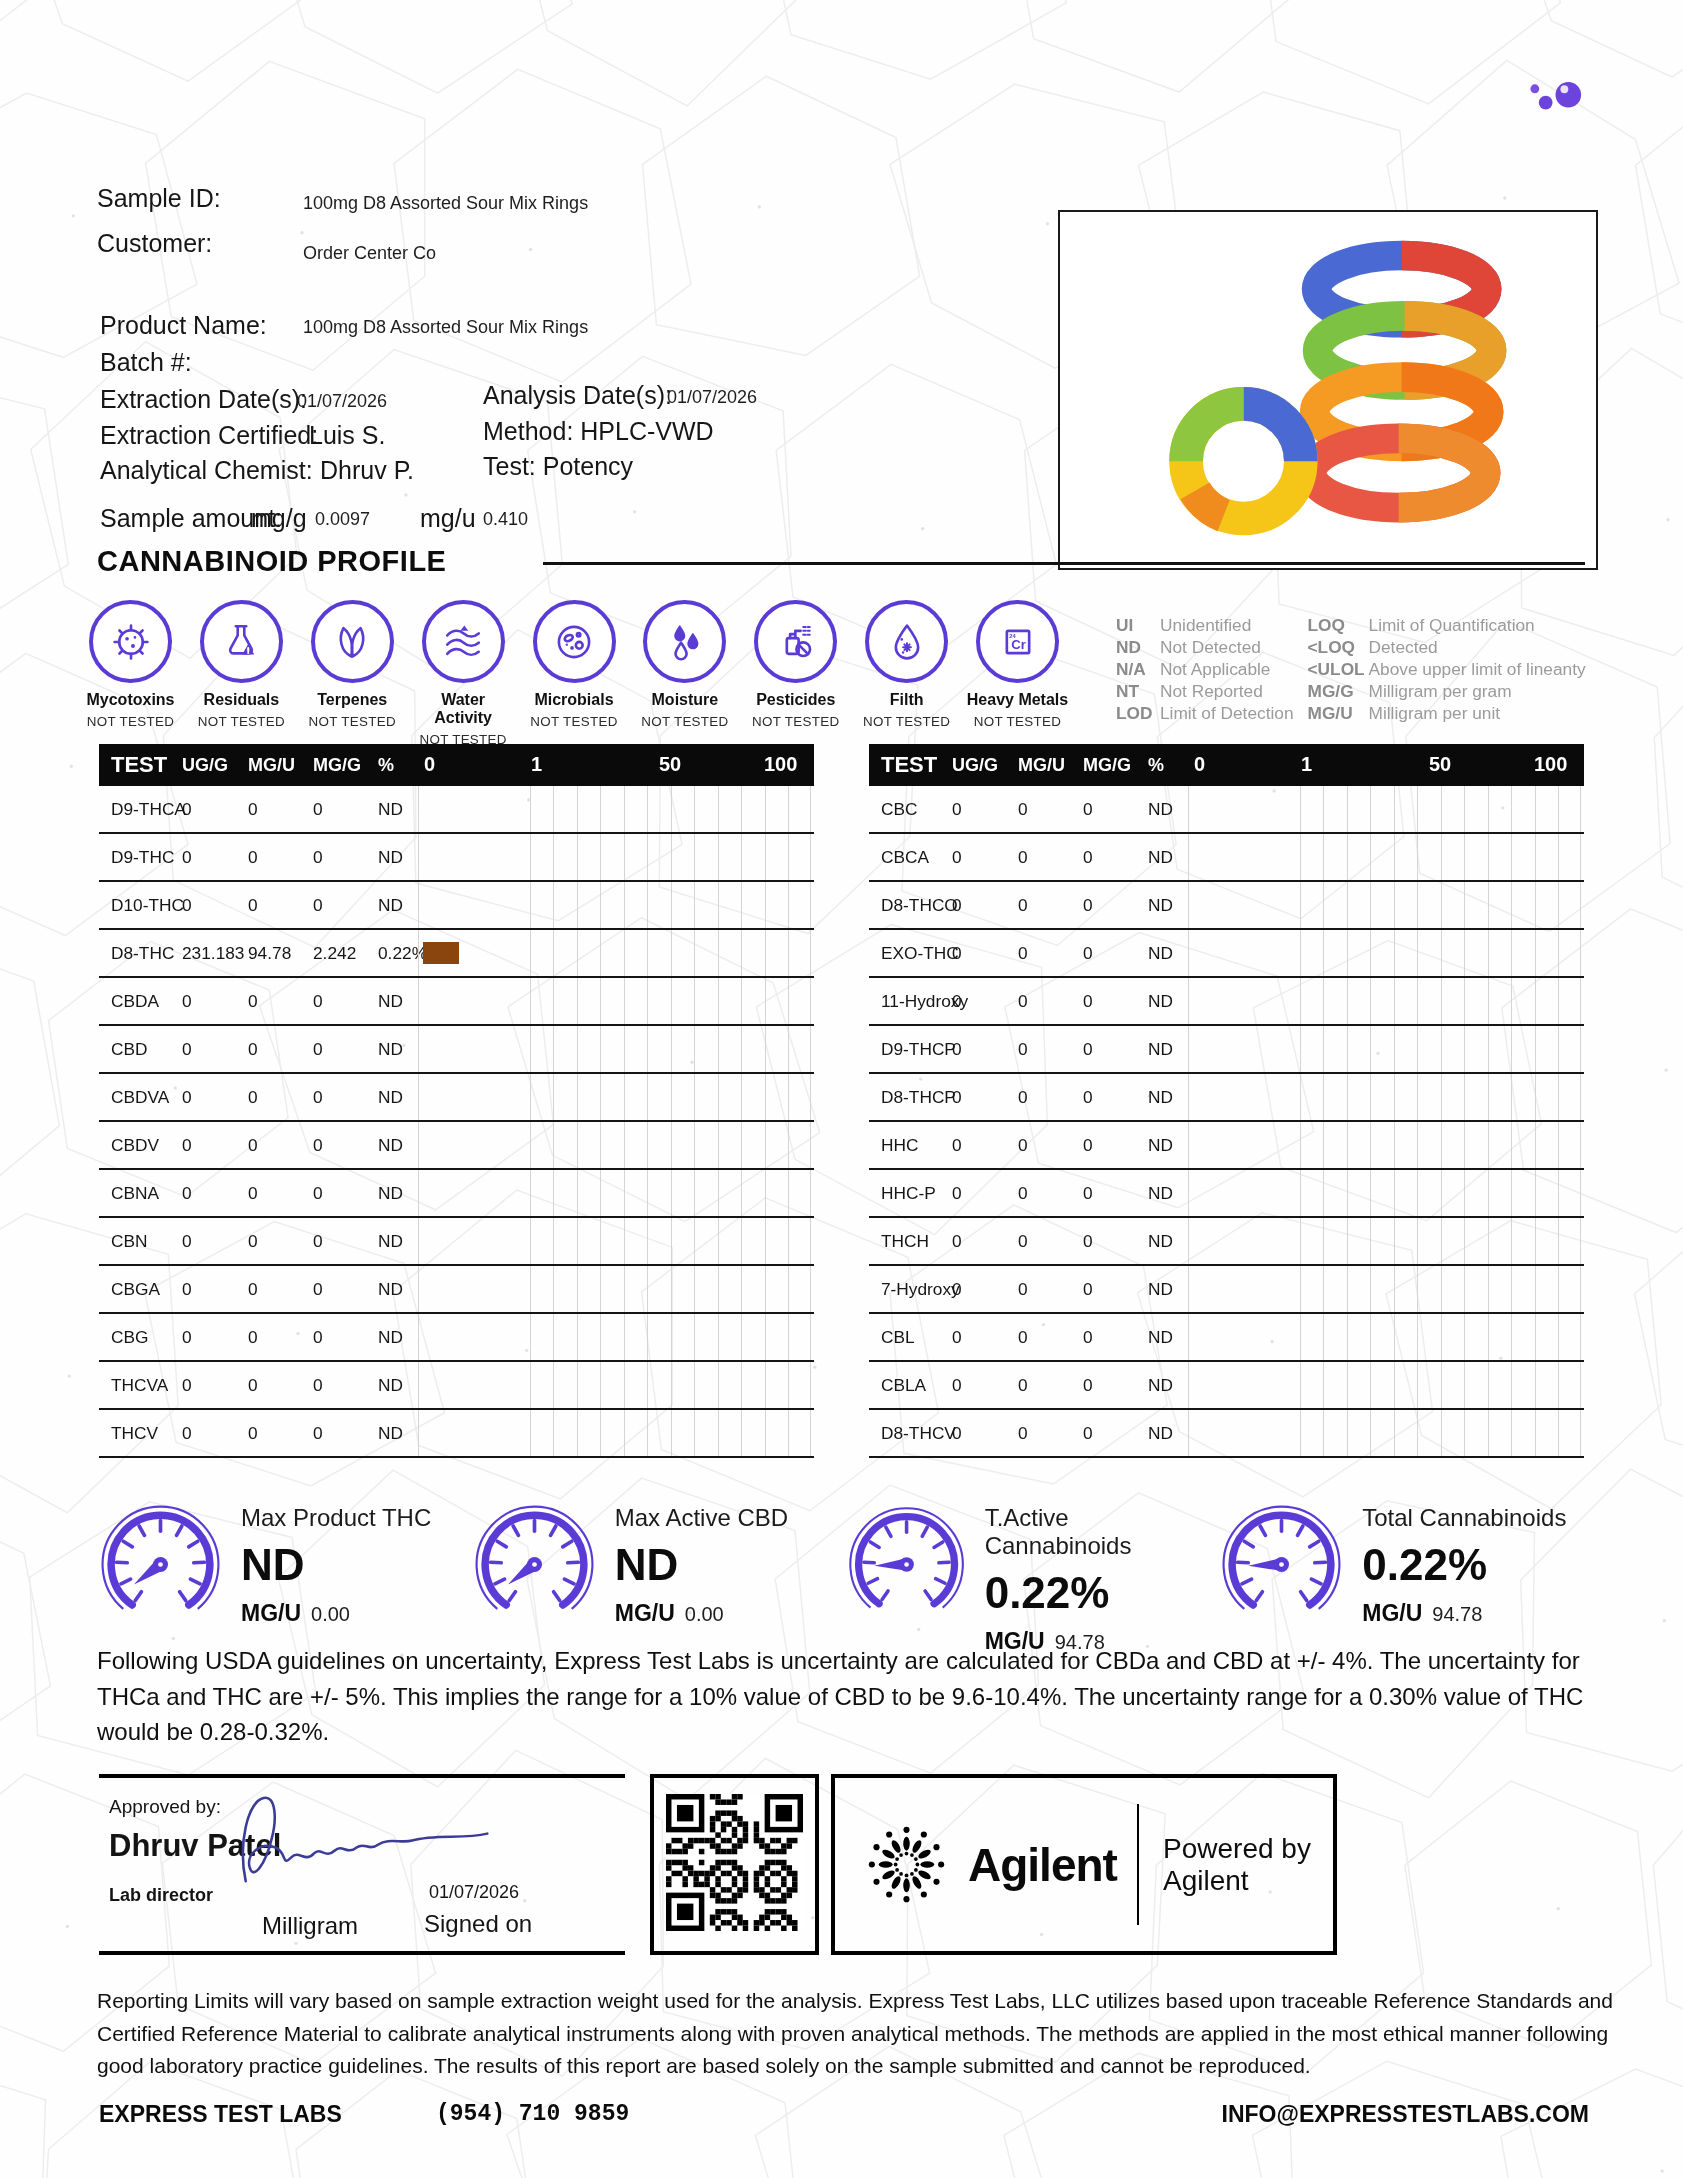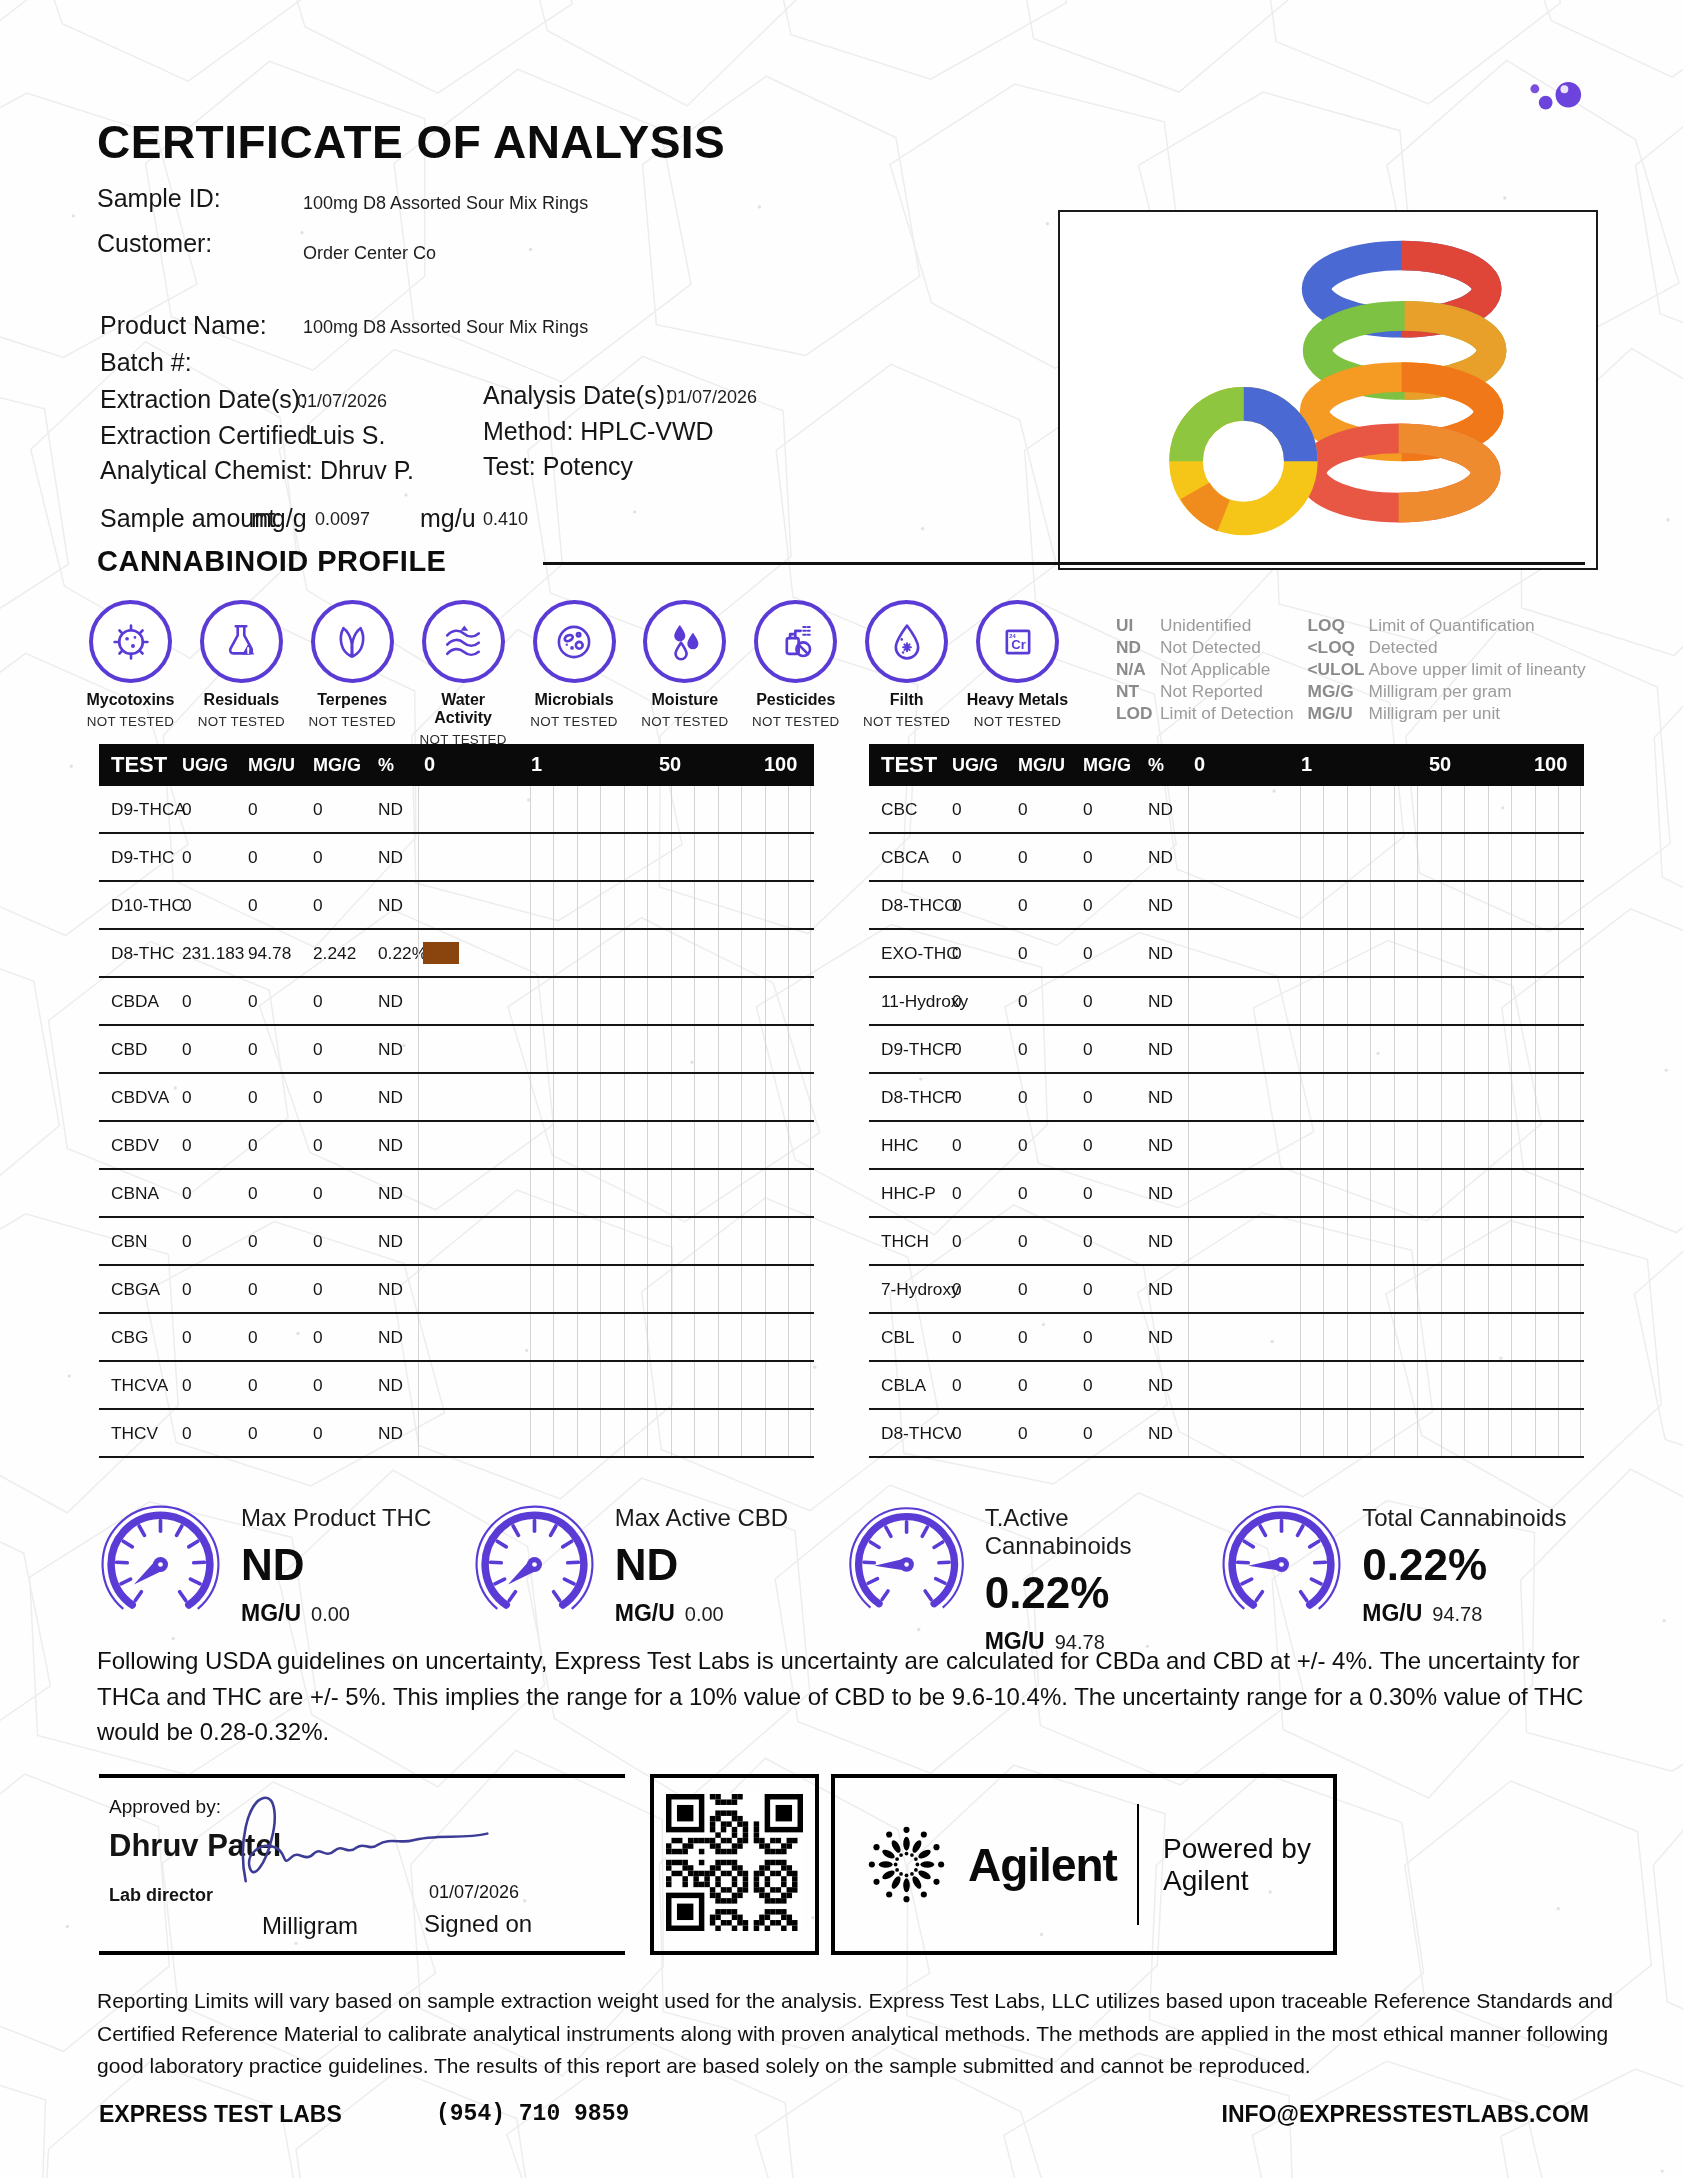--- a/index.html
+++ b/index.html
@@ -238,21 +238,20 @@
         <circle cx="404" cy="2228" r="1.7"></circle>
         <circle cx="695" cy="2245" r="1.7"></circle>
         <circle cx="926" cy="2202" r="1.7"></circle>
         <circle cx="1157" cy="2219" r="1.7"></circle>
         <circle cx="1448" cy="2236" r="1.7"></circle>
         <circle cx="1679" cy="2193" r="1.7"></circle>
         <circle cx="1910" cy="2210" r="1.7"></circle>
       </g>
     </svg>
 
-  <div class="title">CERTIFICATE OF ANALYSIS</div>
 
   <div class="logo">
     <svg width="63" height="63" viewBox="0 0 64 64">
       <circle cx="10" cy="14" r="4.5" fill="#7a4fe0"></circle>
       <circle cx="21" cy="28" r="7" fill="#6d43dd"></circle>
       <circle cx="44" cy="20" r="13" fill="#6d43dd"></circle>
       <circle cx="40" cy="14.5" r="4" fill="#ffffff" opacity=".85"></circle>
     </svg>
   </div>
 

